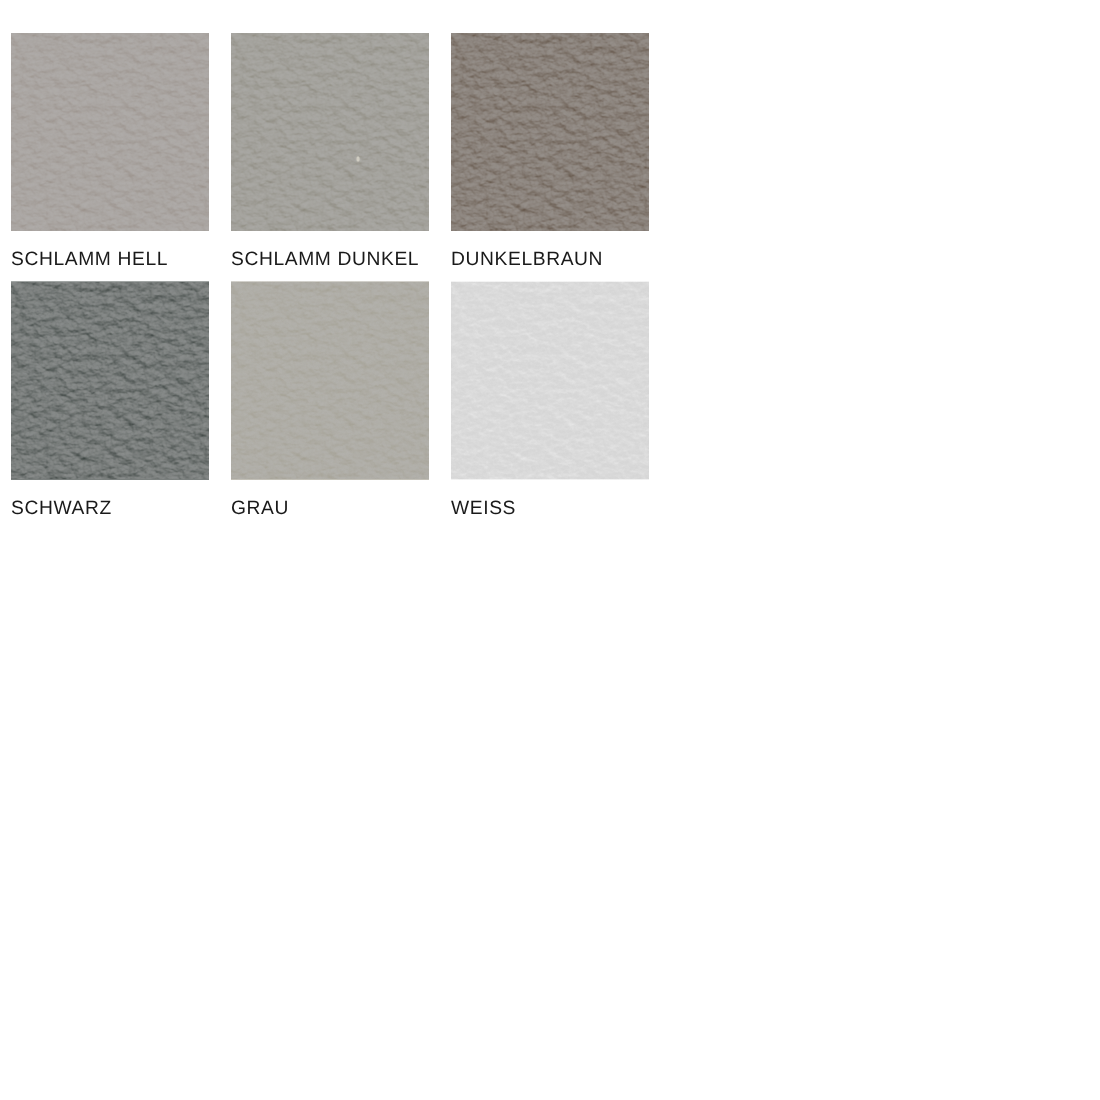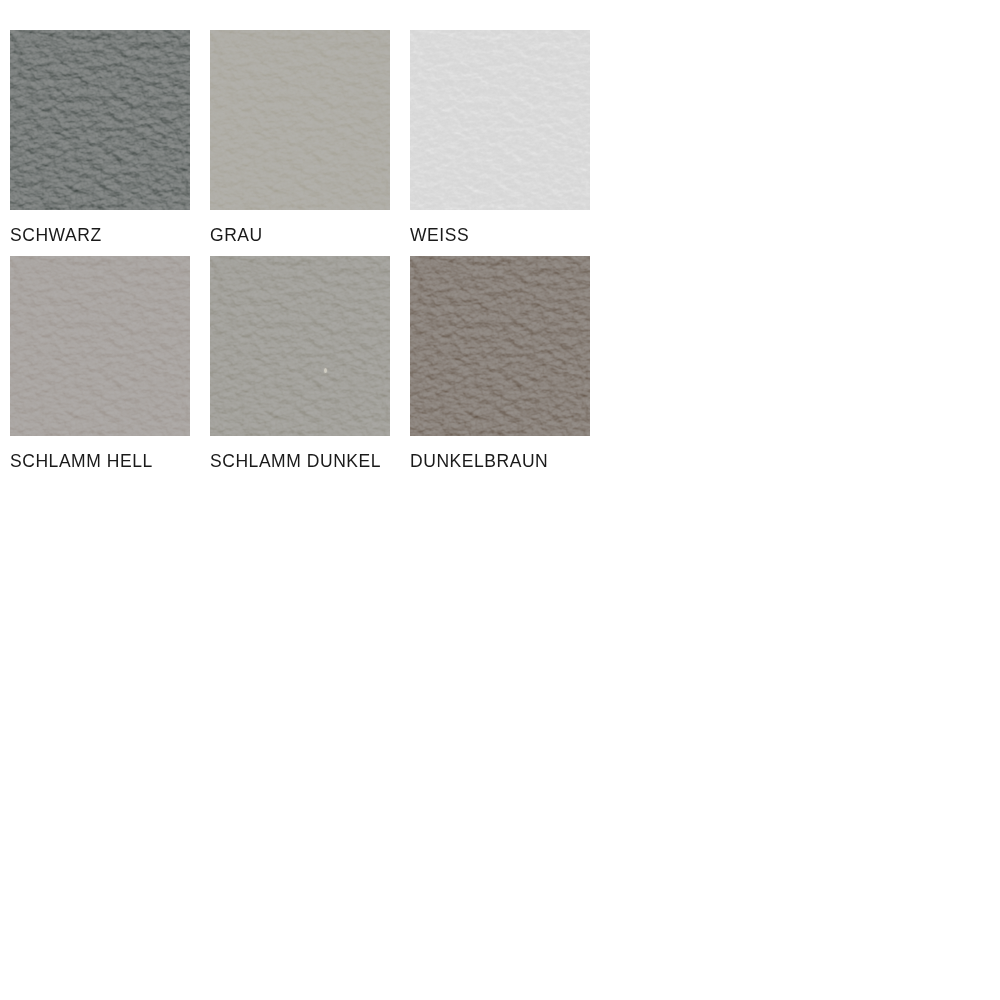--- a/index.html
+++ b/index.html
@@ -106,52 +106,20 @@
                   0 0 0 0 0.5
                   0.22 0.22 0.22 0 0"></feColorMatrix>
       </filter>
     </defs>
   </svg>
 </div>
 
 <main id="swatch-grid">
   <div class="swatch-row">
     <div class="swatch-cell">
-      <div class="swatch-chip" style="background-color: rgb(12, 23, 19);">
-        <svg class="tex" viewBox="0 0 180 180" preserveAspectRatio="none">
-          <rect width="180" height="180" filter="url(#leatherTex)" opacity="0.62"></rect>
-          <rect width="180" height="180" filter="url(#leatherTexFine)" opacity="0.4"></rect>
-        </svg>
-      </div>
-      <div class="swatch-label" style="color: rgb(26, 26, 26);">SCHWARZ</div>
-    </div>
-
-    <div class="swatch-cell">
-      <div class="swatch-chip" style="background-color: rgb(156, 151, 133);">
-        <svg class="tex" viewBox="0 0 180 180" preserveAspectRatio="none">
-          <rect width="180" height="180" filter="url(#leatherTex)" opacity="0.62"></rect>
-          <rect width="180" height="180" filter="url(#leatherTexFine)" opacity="0.4"></rect>
-        </svg>
-      </div>
-      <div class="swatch-label" style="color: rgb(26, 26, 26);">GRAU</div>
-    </div>
-
-    <div class="swatch-cell">
-      <div class="swatch-chip" style="background-color: rgb(244, 244, 244);">
-        <svg class="tex" viewBox="0 0 180 180" preserveAspectRatio="none">
-          <rect width="180" height="180" filter="url(#leatherTex)" opacity="0.42"></rect>
-          <rect width="180" height="180" filter="url(#leatherTexFine)" opacity="0.3"></rect>
-        </svg>
-      </div>
-      <div class="swatch-label" style="color: rgb(26, 26, 26);">WEISS</div>
-    </div>
-  </div>
-
-  <div class="swatch-row">
-    <div class="swatch-cell">
       <div class="swatch-chip" style="background-color: rgb(142, 130, 121);">
         <svg class="tex" viewBox="0 0 180 180" preserveAspectRatio="none">
           <rect width="180" height="180" filter="url(#leatherTex)" opacity="0.62"></rect>
           <rect width="180" height="180" filter="url(#leatherTexFine)" opacity="0.4"></rect>
         </svg>
       </div>
       <div class="swatch-label" style="color: rgb(26, 26, 26);">SCHLAMM HELL</div>
     </div>
 
     <div class="swatch-cell">
@@ -168,13 +136,45 @@
     <div class="swatch-cell">
       <div class="swatch-chip" style="background-color: rgb(68, 48, 31);">
         <svg class="tex" viewBox="0 0 180 180" preserveAspectRatio="none">
           <rect width="180" height="180" filter="url(#leatherTex)" opacity="0.58"></rect>
           <rect width="180" height="180" filter="url(#leatherTexFine)" opacity="0.38"></rect>
         </svg>
       </div>
       <div class="swatch-label" style="color: rgb(26, 26, 26);">DUNKELBRAUN</div>
     </div>
   </div>
+
+  <div class="swatch-row">
+    <div class="swatch-cell">
+      <div class="swatch-chip" style="background-color: rgb(12, 23, 19);">
+        <svg class="tex" viewBox="0 0 180 180" preserveAspectRatio="none">
+          <rect width="180" height="180" filter="url(#leatherTex)" opacity="0.62"></rect>
+          <rect width="180" height="180" filter="url(#leatherTexFine)" opacity="0.4"></rect>
+        </svg>
+      </div>
+      <div class="swatch-label" style="color: rgb(26, 26, 26);">SCHWARZ</div>
+    </div>
+
+    <div class="swatch-cell">
+      <div class="swatch-chip" style="background-color: rgb(156, 151, 133);">
+        <svg class="tex" viewBox="0 0 180 180" preserveAspectRatio="none">
+          <rect width="180" height="180" filter="url(#leatherTex)" opacity="0.62"></rect>
+          <rect width="180" height="180" filter="url(#leatherTexFine)" opacity="0.4"></rect>
+        </svg>
+      </div>
+      <div class="swatch-label" style="color: rgb(26, 26, 26);">GRAU</div>
+    </div>
+
+    <div class="swatch-cell">
+      <div class="swatch-chip" style="background-color: rgb(244, 244, 244);">
+        <svg class="tex" viewBox="0 0 180 180" preserveAspectRatio="none">
+          <rect width="180" height="180" filter="url(#leatherTex)" opacity="0.42"></rect>
+          <rect width="180" height="180" filter="url(#leatherTexFine)" opacity="0.3"></rect>
+        </svg>
+      </div>
+      <div class="swatch-label" style="color: rgb(26, 26, 26);">WEISS</div>
+    </div>
+  </div>
 </main>
 
 </body></html>

